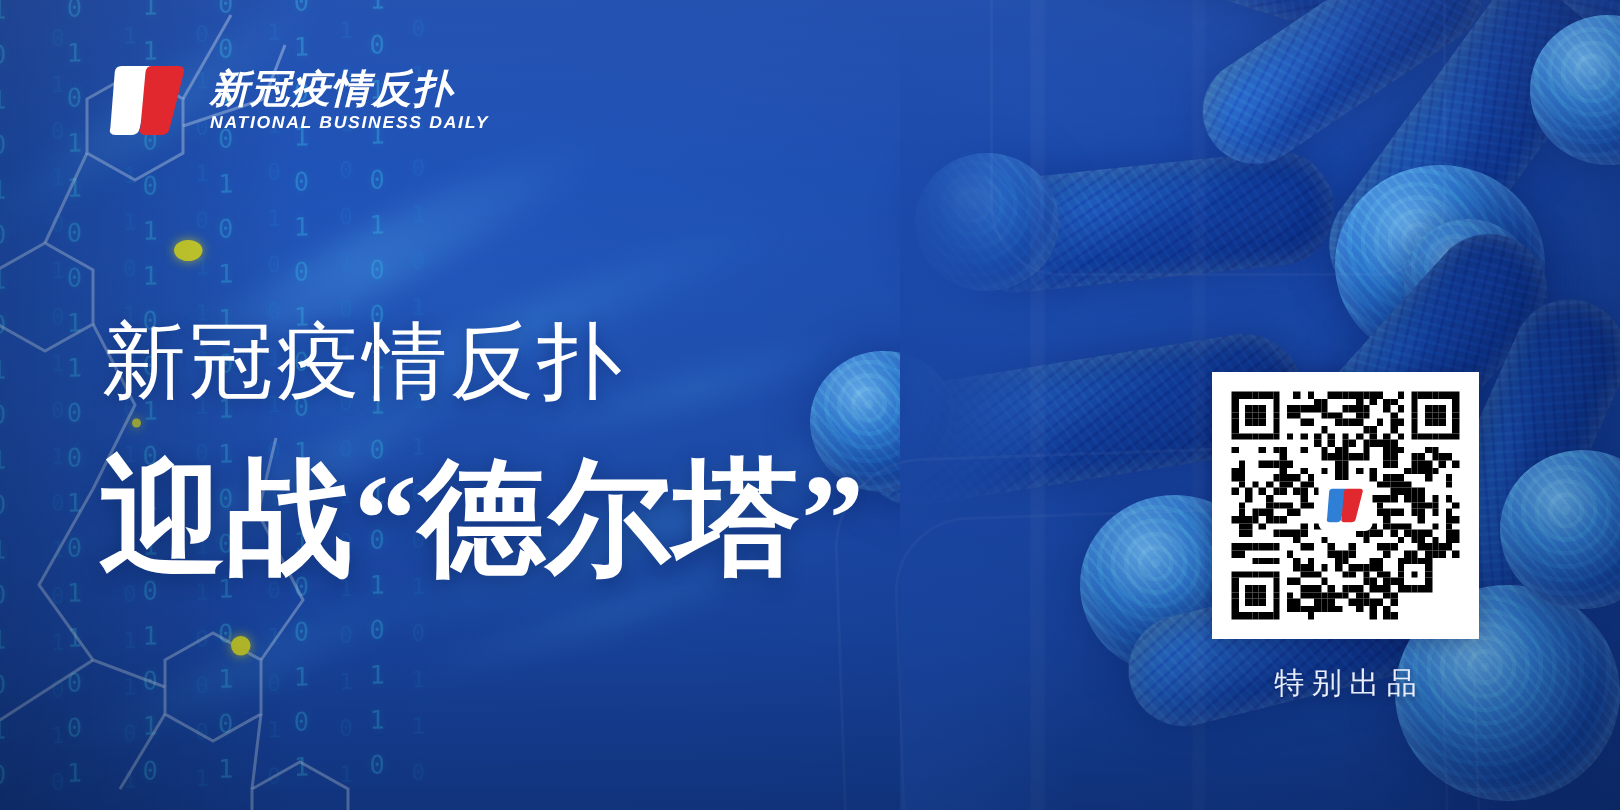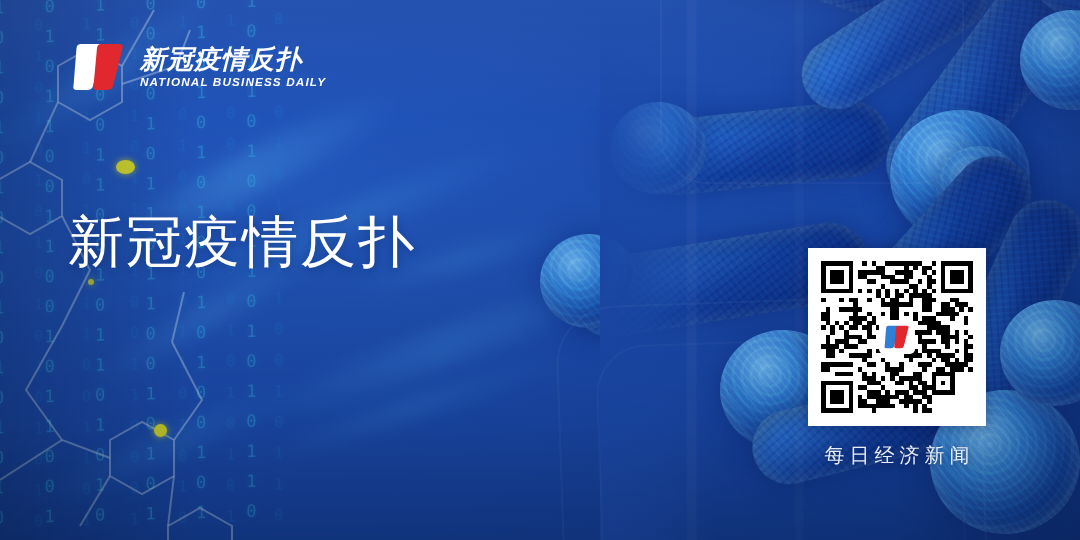--- a/index.html
+++ b/index.html
@@ -317,20 +317,21 @@
     </div>
 
     <div class="logo-words">
       <div class="logo-cn">新冠疫情反扑</div>
       <div class="logo-en">NATIONAL BUSINESS DAILY</div>
     </div>
 
   </div>
 
   <div class="sub">新冠疫情反扑</div>
+  <div class="main">迎战“德尔塔”</div>
 
   <div class="qr-wrap">
     <div class="qr-card">
       <div class="qr-grid" id="qr-grid">
           <i></i>
           <i></i>
           <i></i>
           <i></i>
           <i></i>
           <i></i>
@@ -1418,16 +1419,16 @@
           <i style="background: transparent;"></i>
           <i style="background: transparent;"></i>
         <div class="qr-logo">
           <svg viewBox="0 0 62 62" width="30" height="30">
             <path d="M13 8 H31 Q36 8 34 13 L25 50 Q24 54 19 54 H9 Q4 54 5.6 49 L8.5 12 Q9 8 13 8 Z" fill="#2f7fd6"></path>
             <path d="M33 8 H51 Q56 8 54.4 13 L45 50 Q44 54 39 54 H29 Q24 54 25.6 49 L29 12 Q29.6 8 33 8 Z" fill="#e0282e"></path>
           </svg>
         </div>
       </div>
     </div>
-    <div class="qr-caption">每日经济新闻</div>
+    <div class="qr-caption">特别出品</div>
   </div>
 
 </div>
 
 </body></html>

